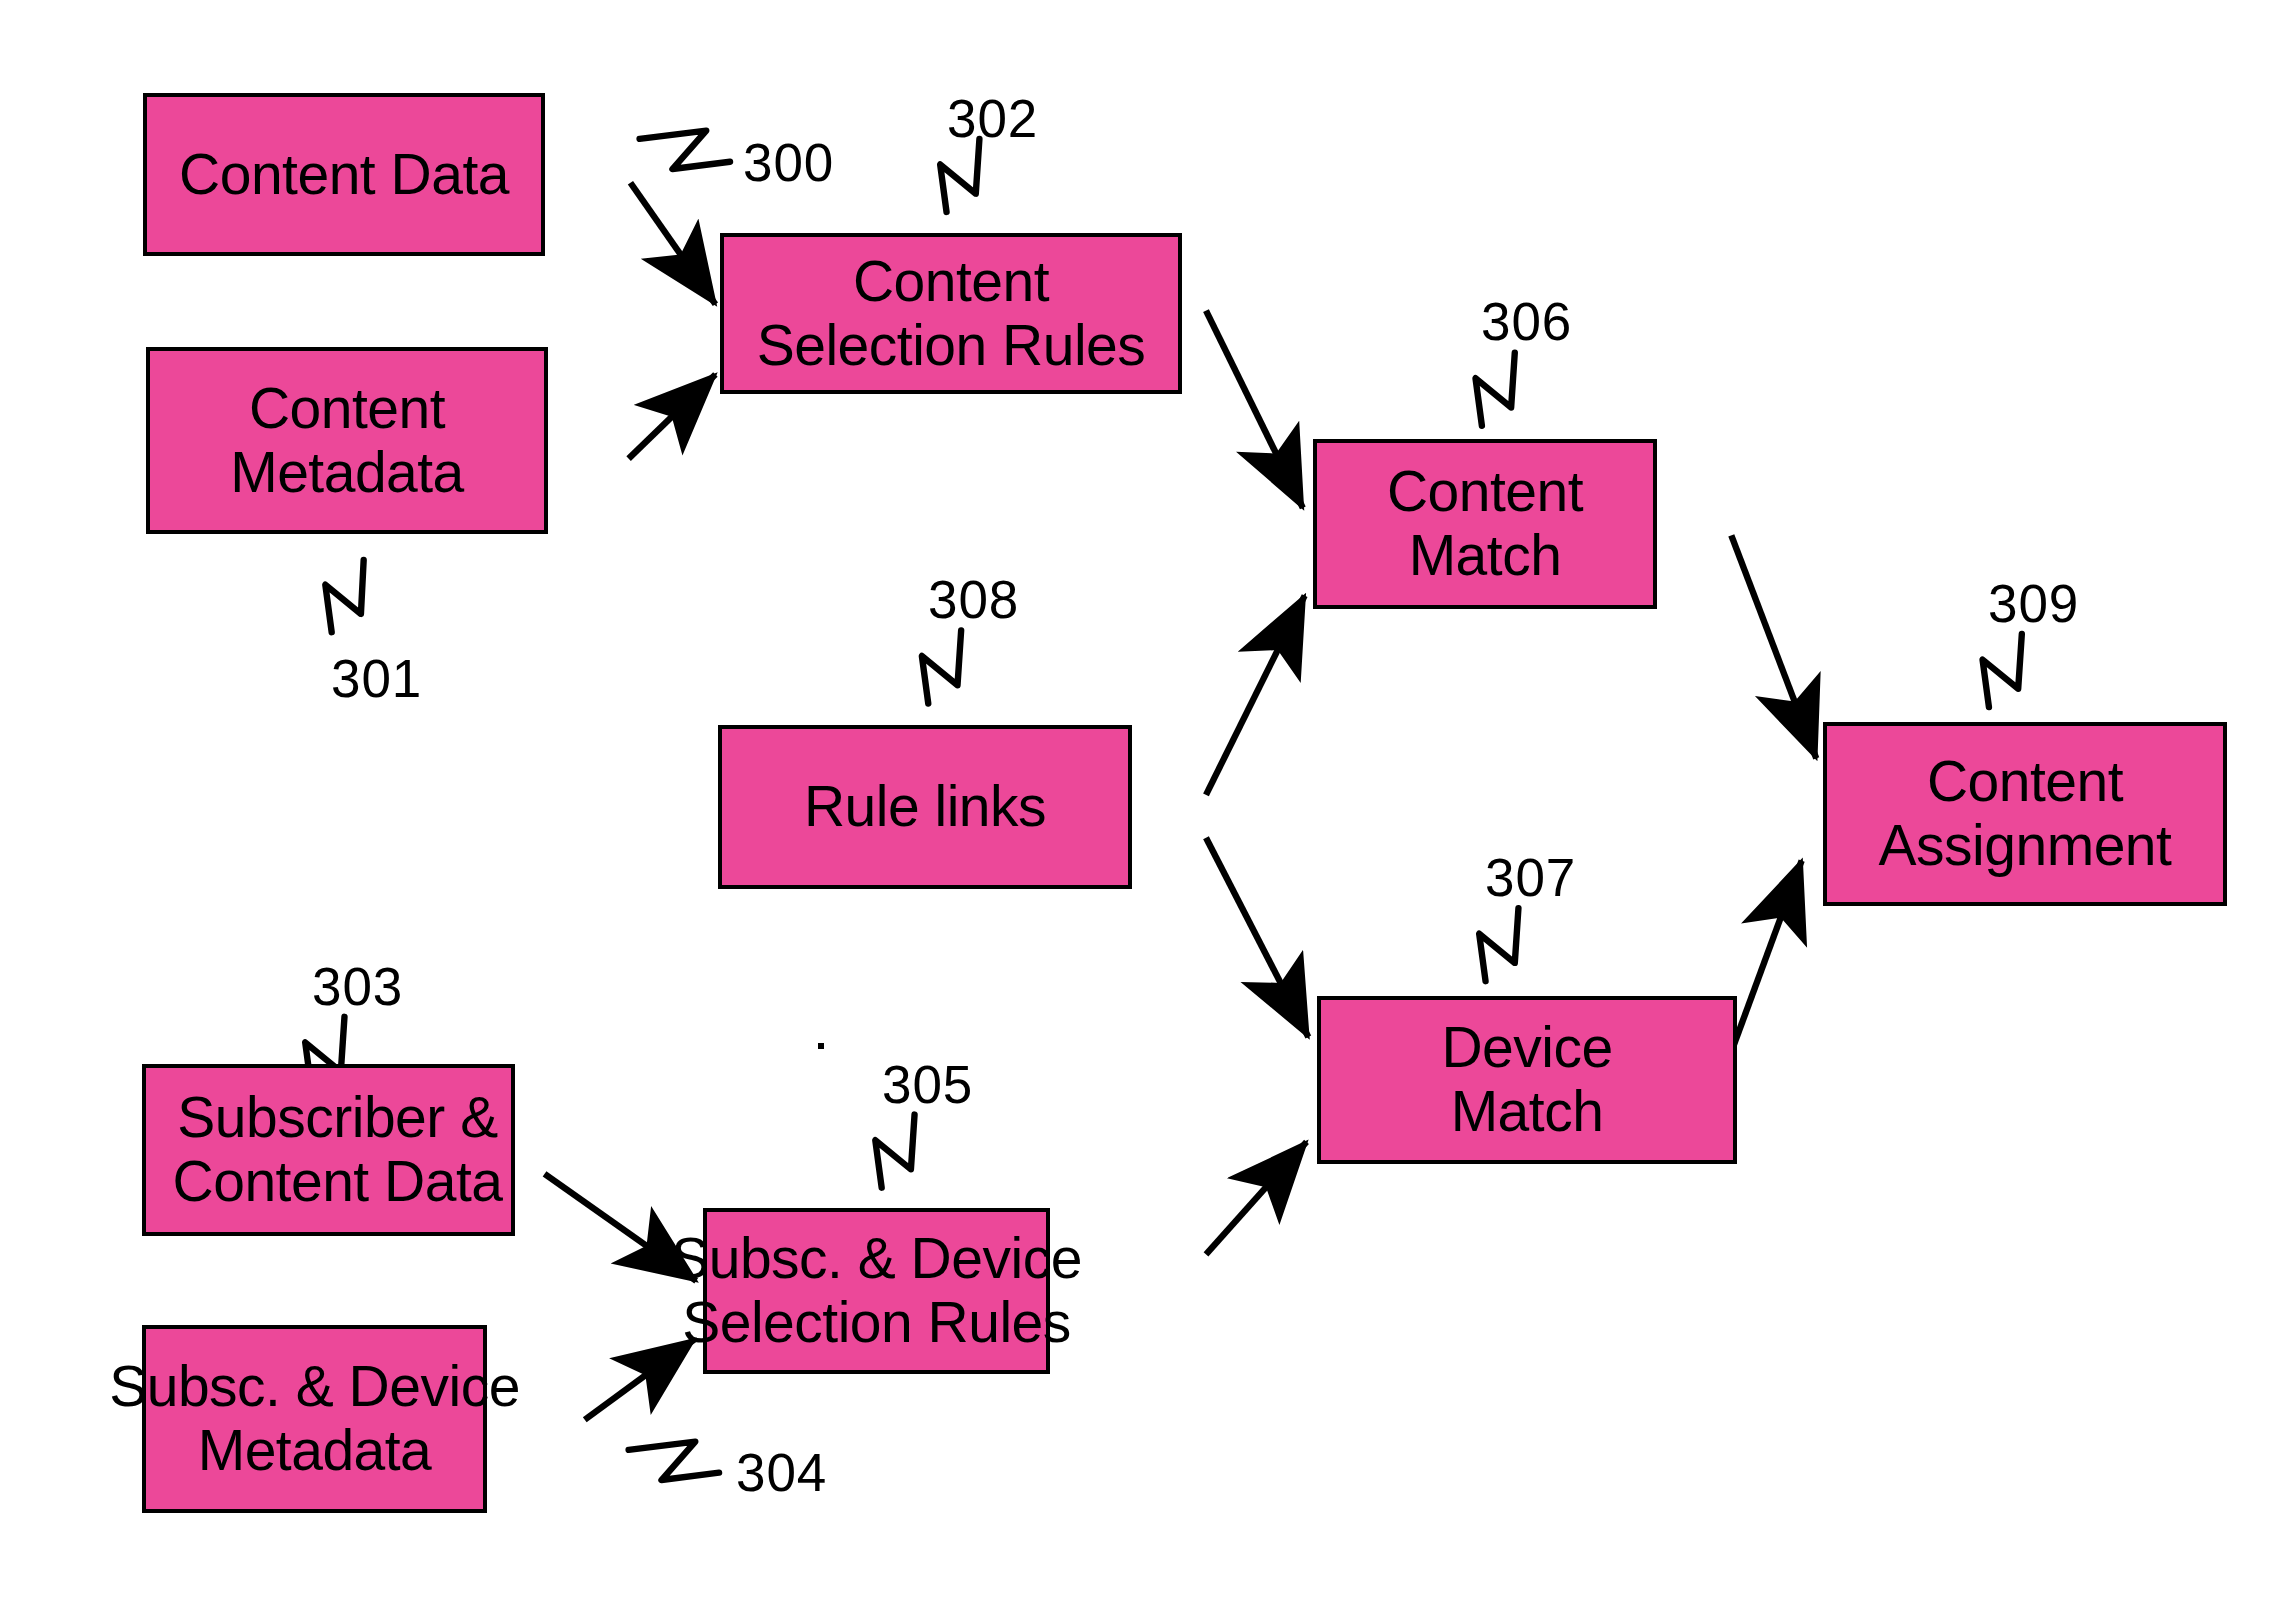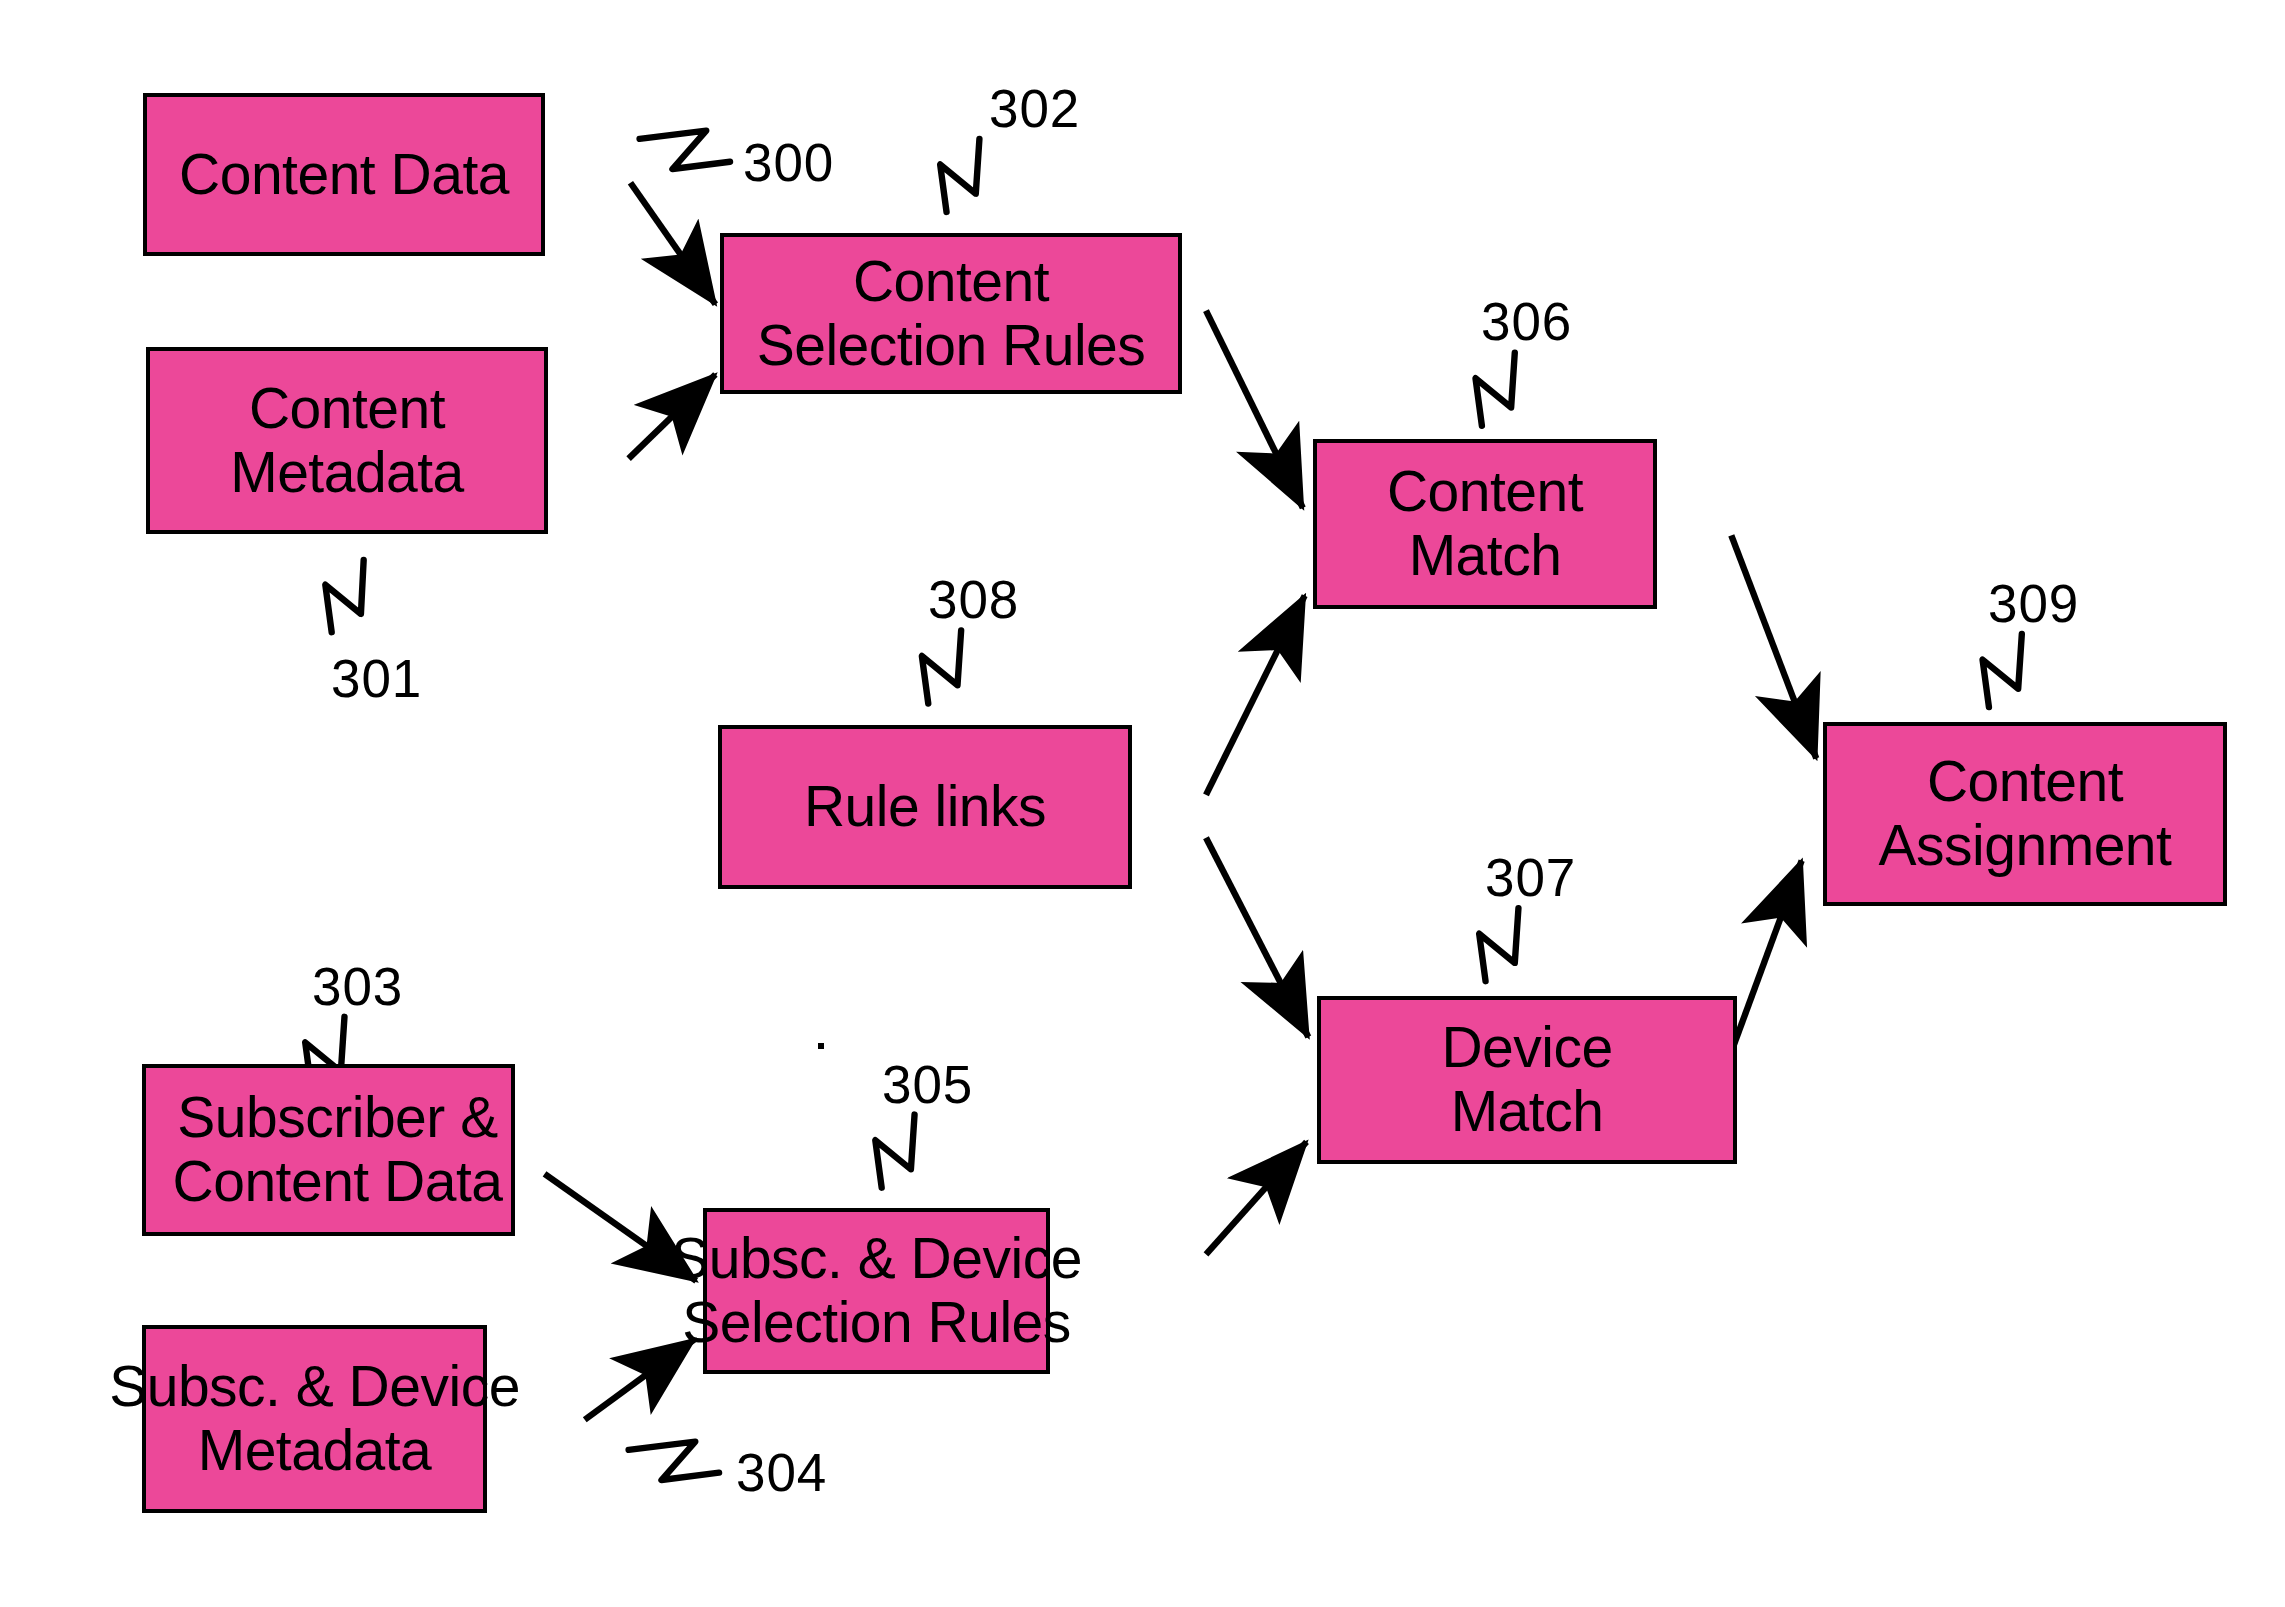--- a/index.html
+++ b/index.html
@@ -164,21 +164,21 @@
     <span class="ln">Metadata</span>
   </div>
 
   <div class="node" style="left:703px; top:1208px; width:347px; height:166px;">
     <span class="ln">Subsc. &amp; Device</span>
     <span class="ln">Selection Rules</span>
   </div>
 
   <div class="ref" style="left:743px; top:132px;">300</div>
 
-  <div class="ref" style="left:947px; top:78px;margin-left:42px;">302</div>
+  <div class="ref" style="left:947px; top:88px;">302</div>
 
   <div class="ref" style="left:331px; top:648px;">301</div>
 
   <div class="ref" style="left:928px; top:569px;">308</div>
 
   <div class="ref" style="left:1481px; top:291px;">306</div>
 
   <div class="ref" style="left:1988px; top:573px;">309</div>
 
   <div class="ref" style="left:312px; top:956px;">303</div>

